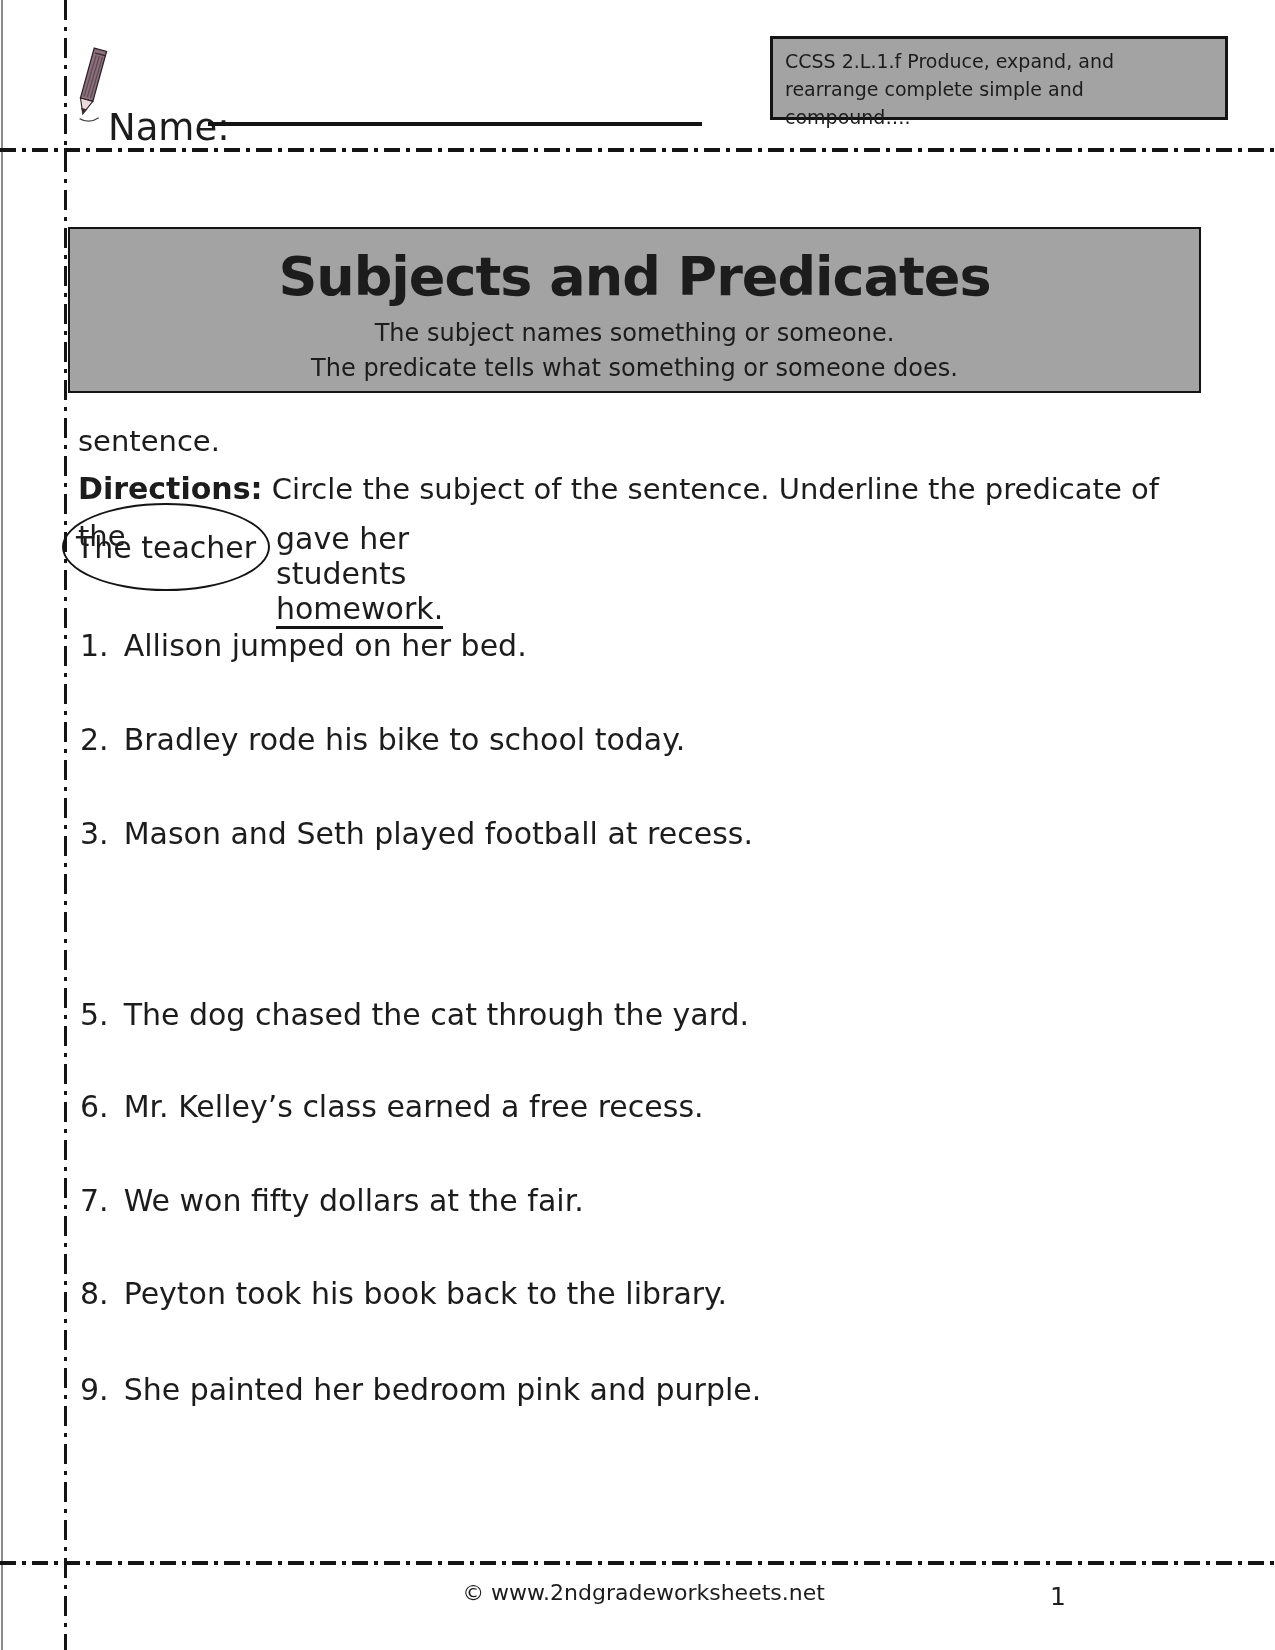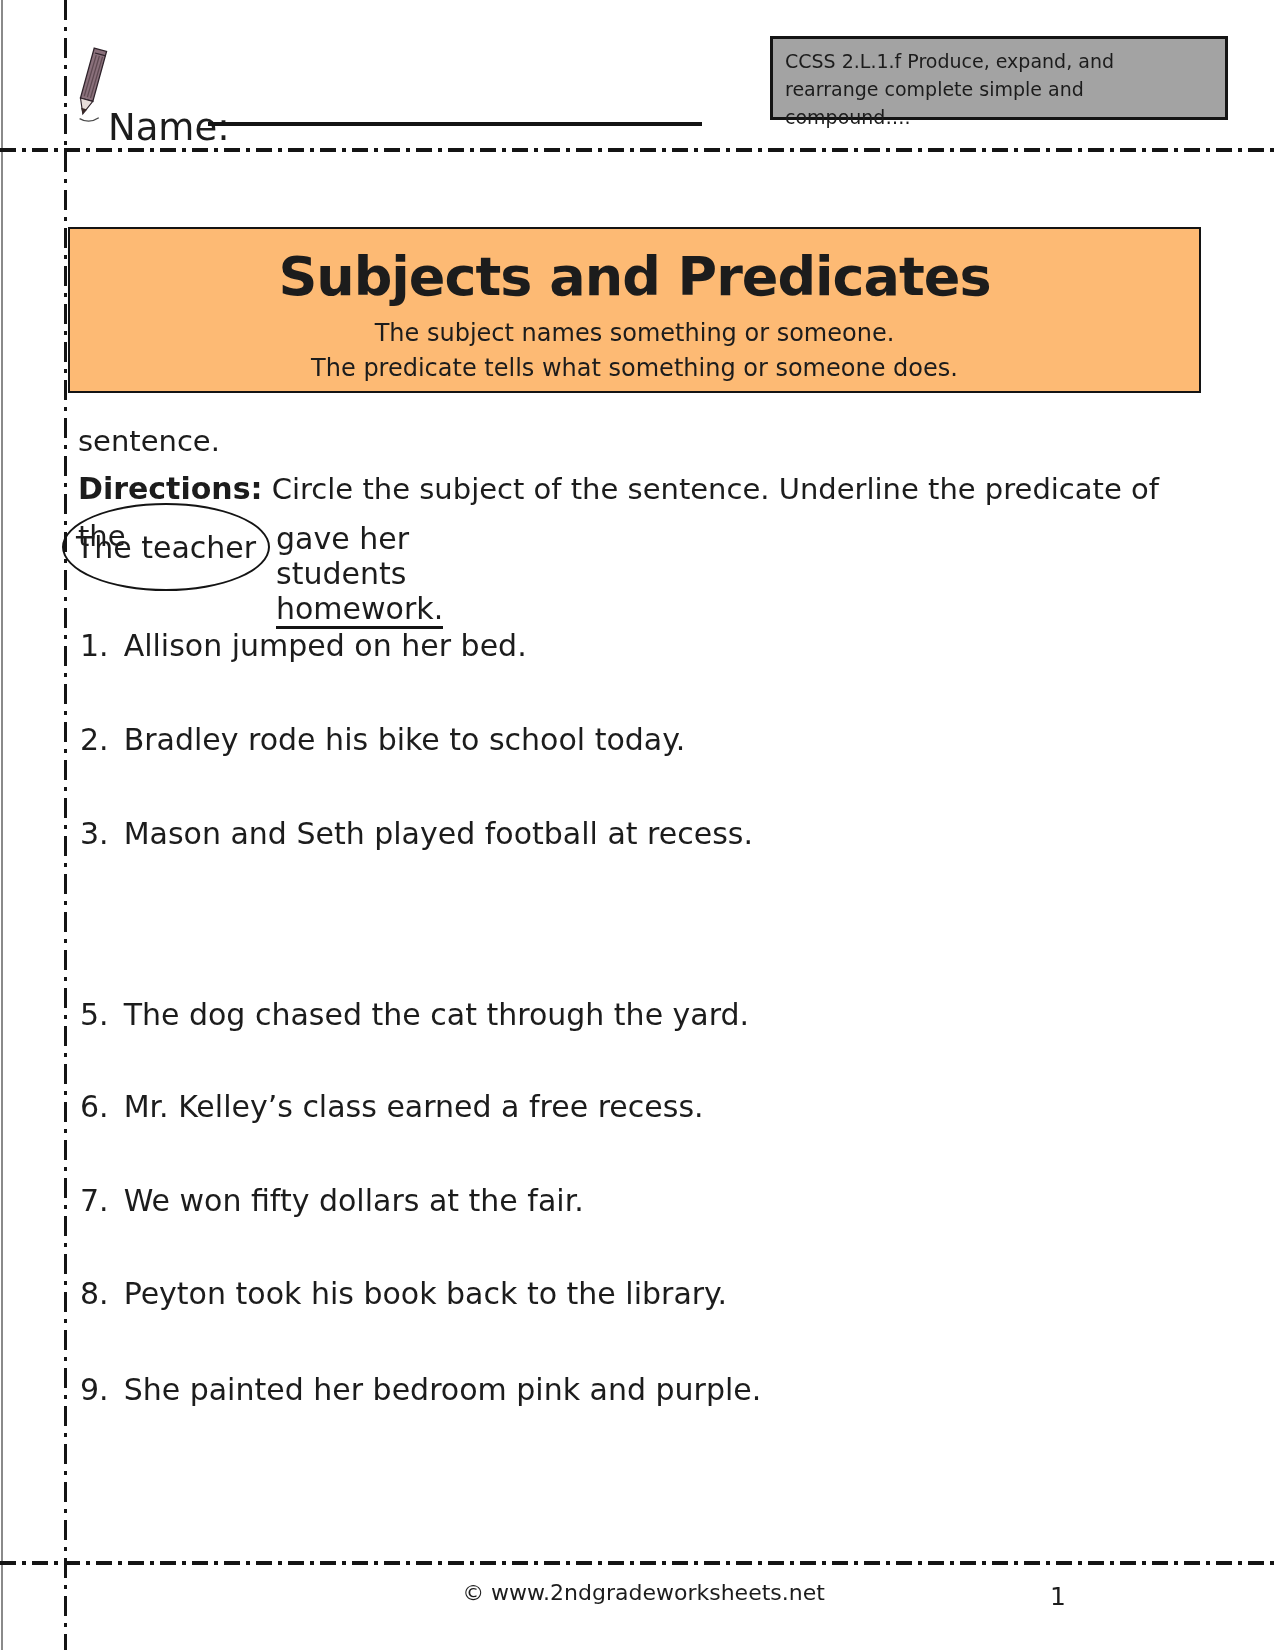--- a/index.html
+++ b/index.html
@@ -31,21 +31,21 @@
   .name-blank{position:absolute;left:208px;top:122px;width:494px;height:4px;background:#141414;}
 
   .ccss-box{
     position:absolute;left:770px;top:36px;width:458px;height:84px;
     box-sizing:border-box;border:3px solid #141414;background:#a3a3a3;
     padding:8px 12px;font-size:19px;line-height:28px;
   }
 
   .title-box{
     position:absolute;left:68px;top:227px;width:1133px;height:166px;
-    box-sizing:border-box;border:2px solid #141414;background:#fdba74;text-align:center;
+    box-sizing:border-box;border:2px solid #141414;background:#a3a3a3;text-align:center;
   }
   .title-box .title{margin-top:16px;font-size:54px;font-weight:bold;letter-spacing:-1px;}
   .title-box .subtitle{font-size:24px;line-height:35px;margin-top:8px;}
 
   .directions{position:absolute;left:78px;top:418px;width:1110px;font-size:29px;line-height:47px;}
   .directions .dir-label{font-weight:bold;font-size:30px;}
 
   .example{position:absolute;left:62px;top:503px;height:90px;}
   .subject-ellipse{
     position:absolute;left:0;top:0;width:208px;height:88px;

